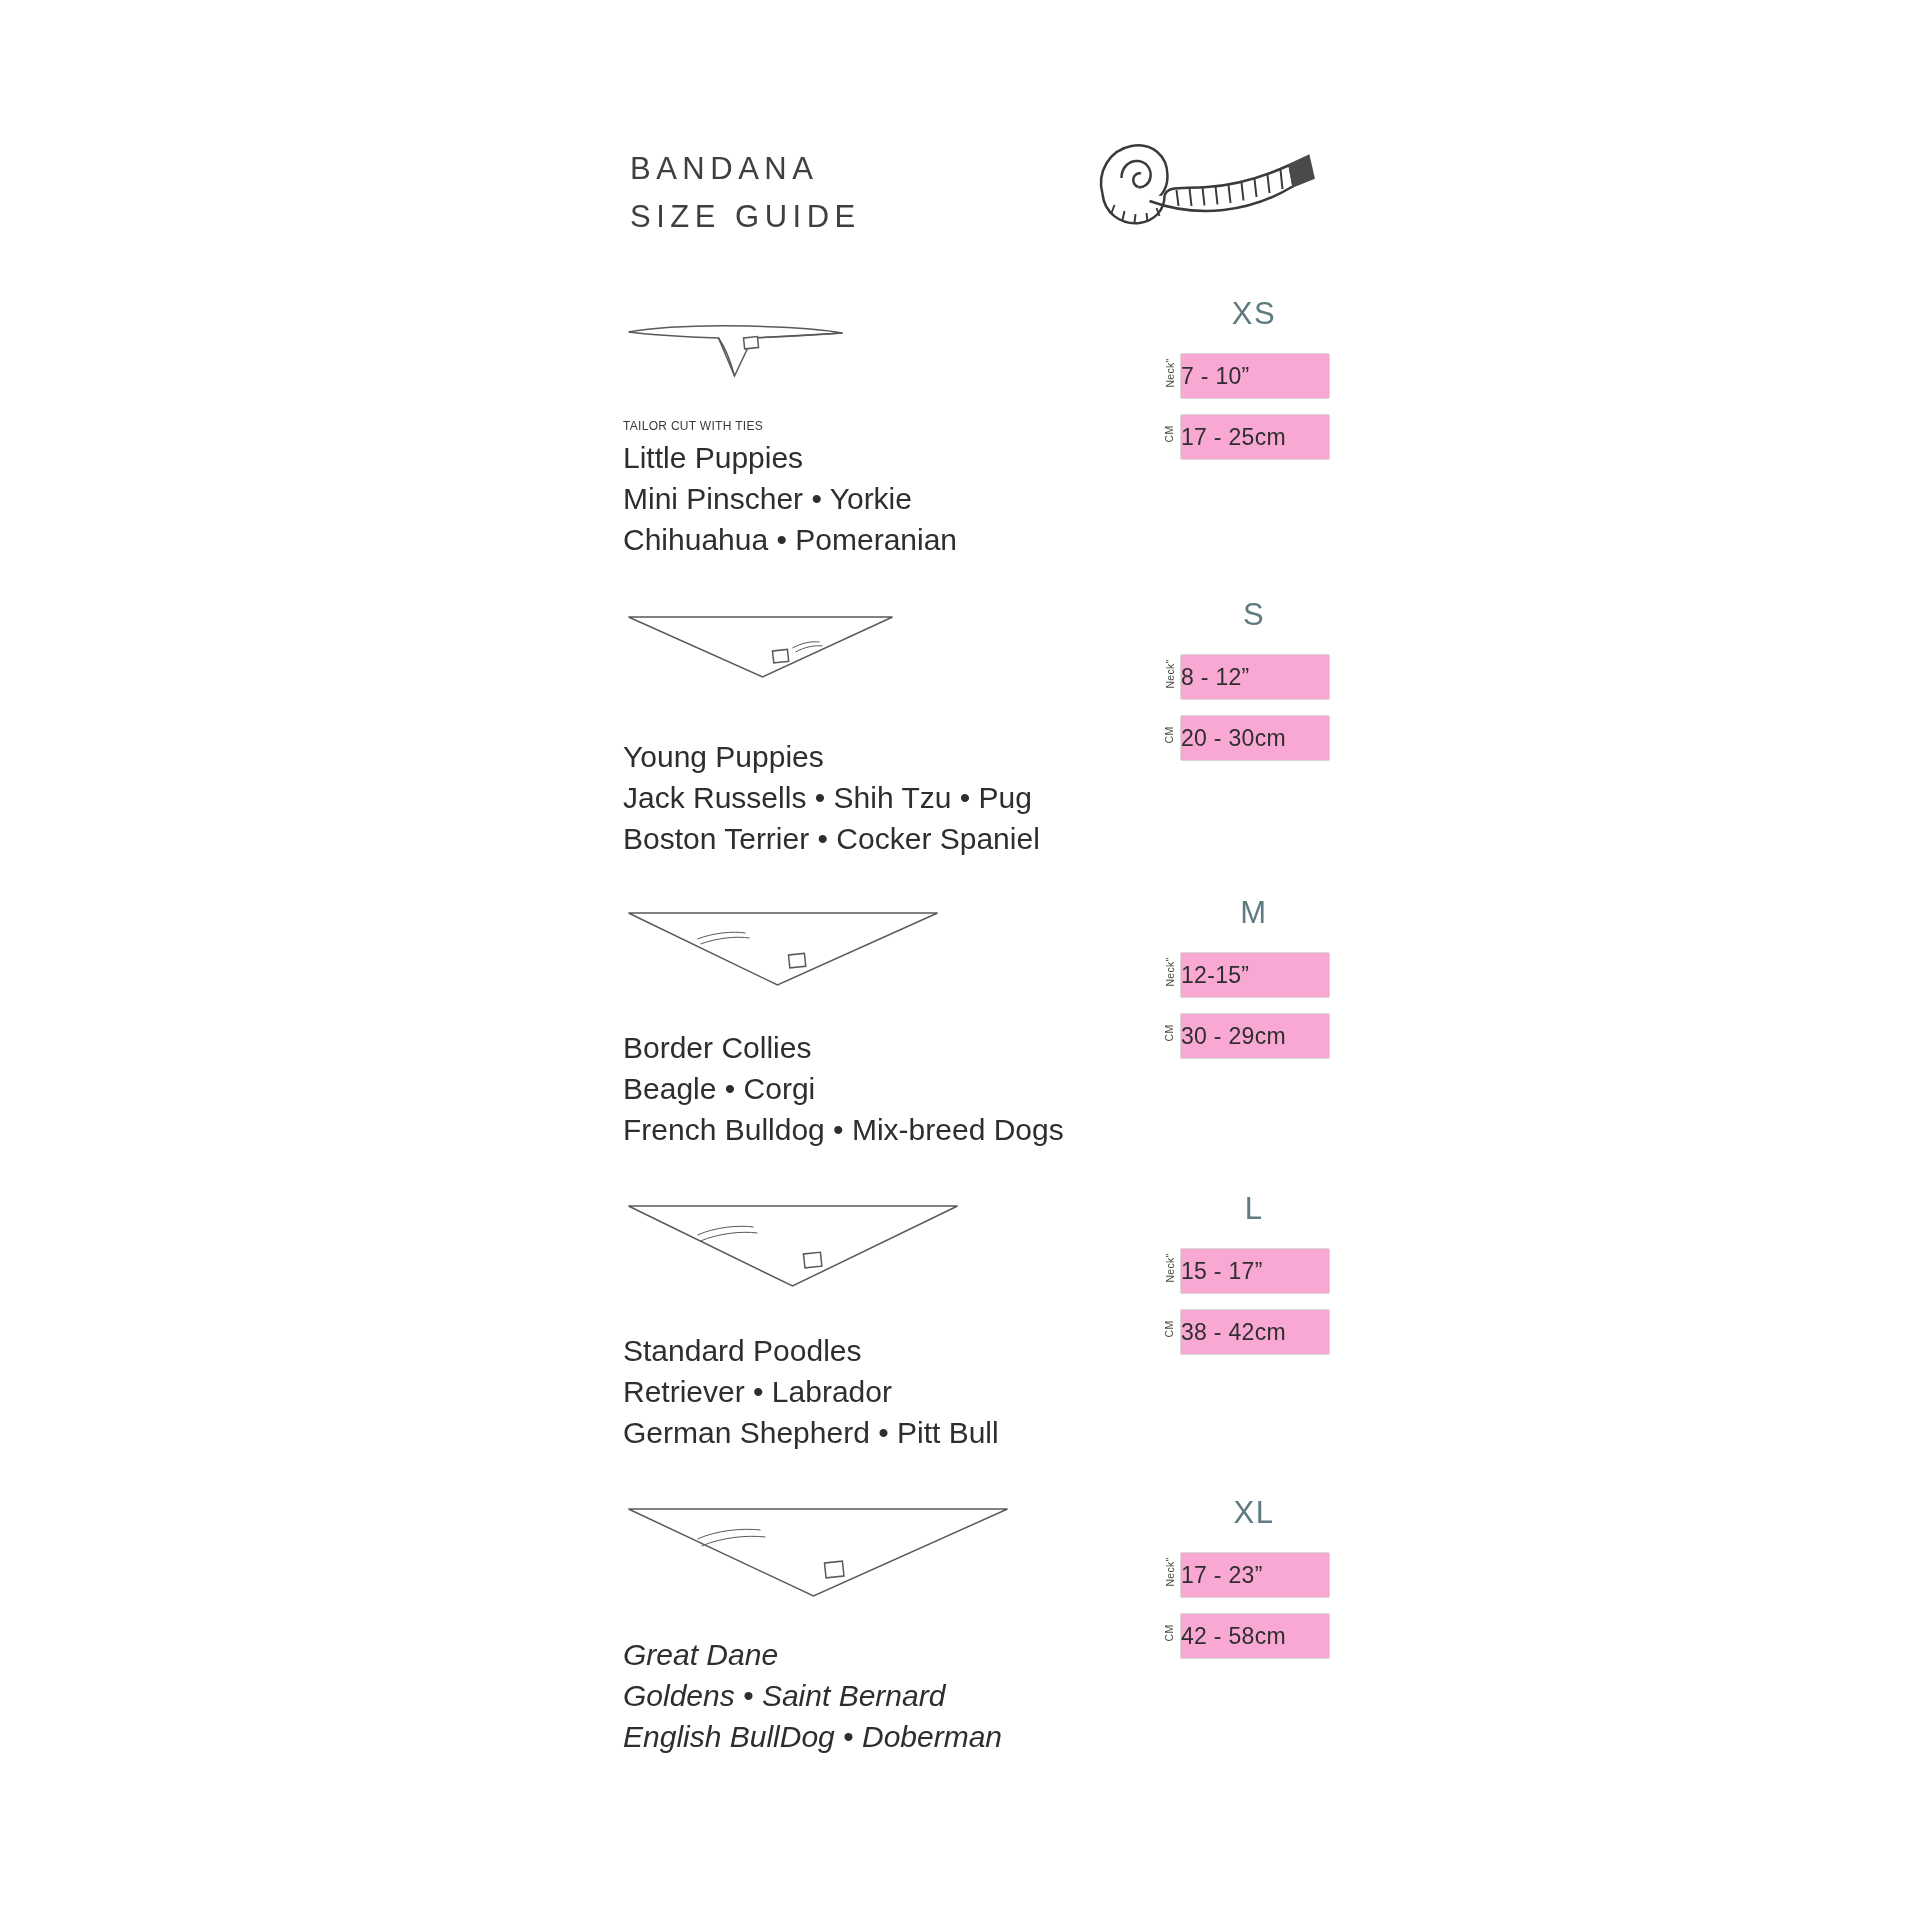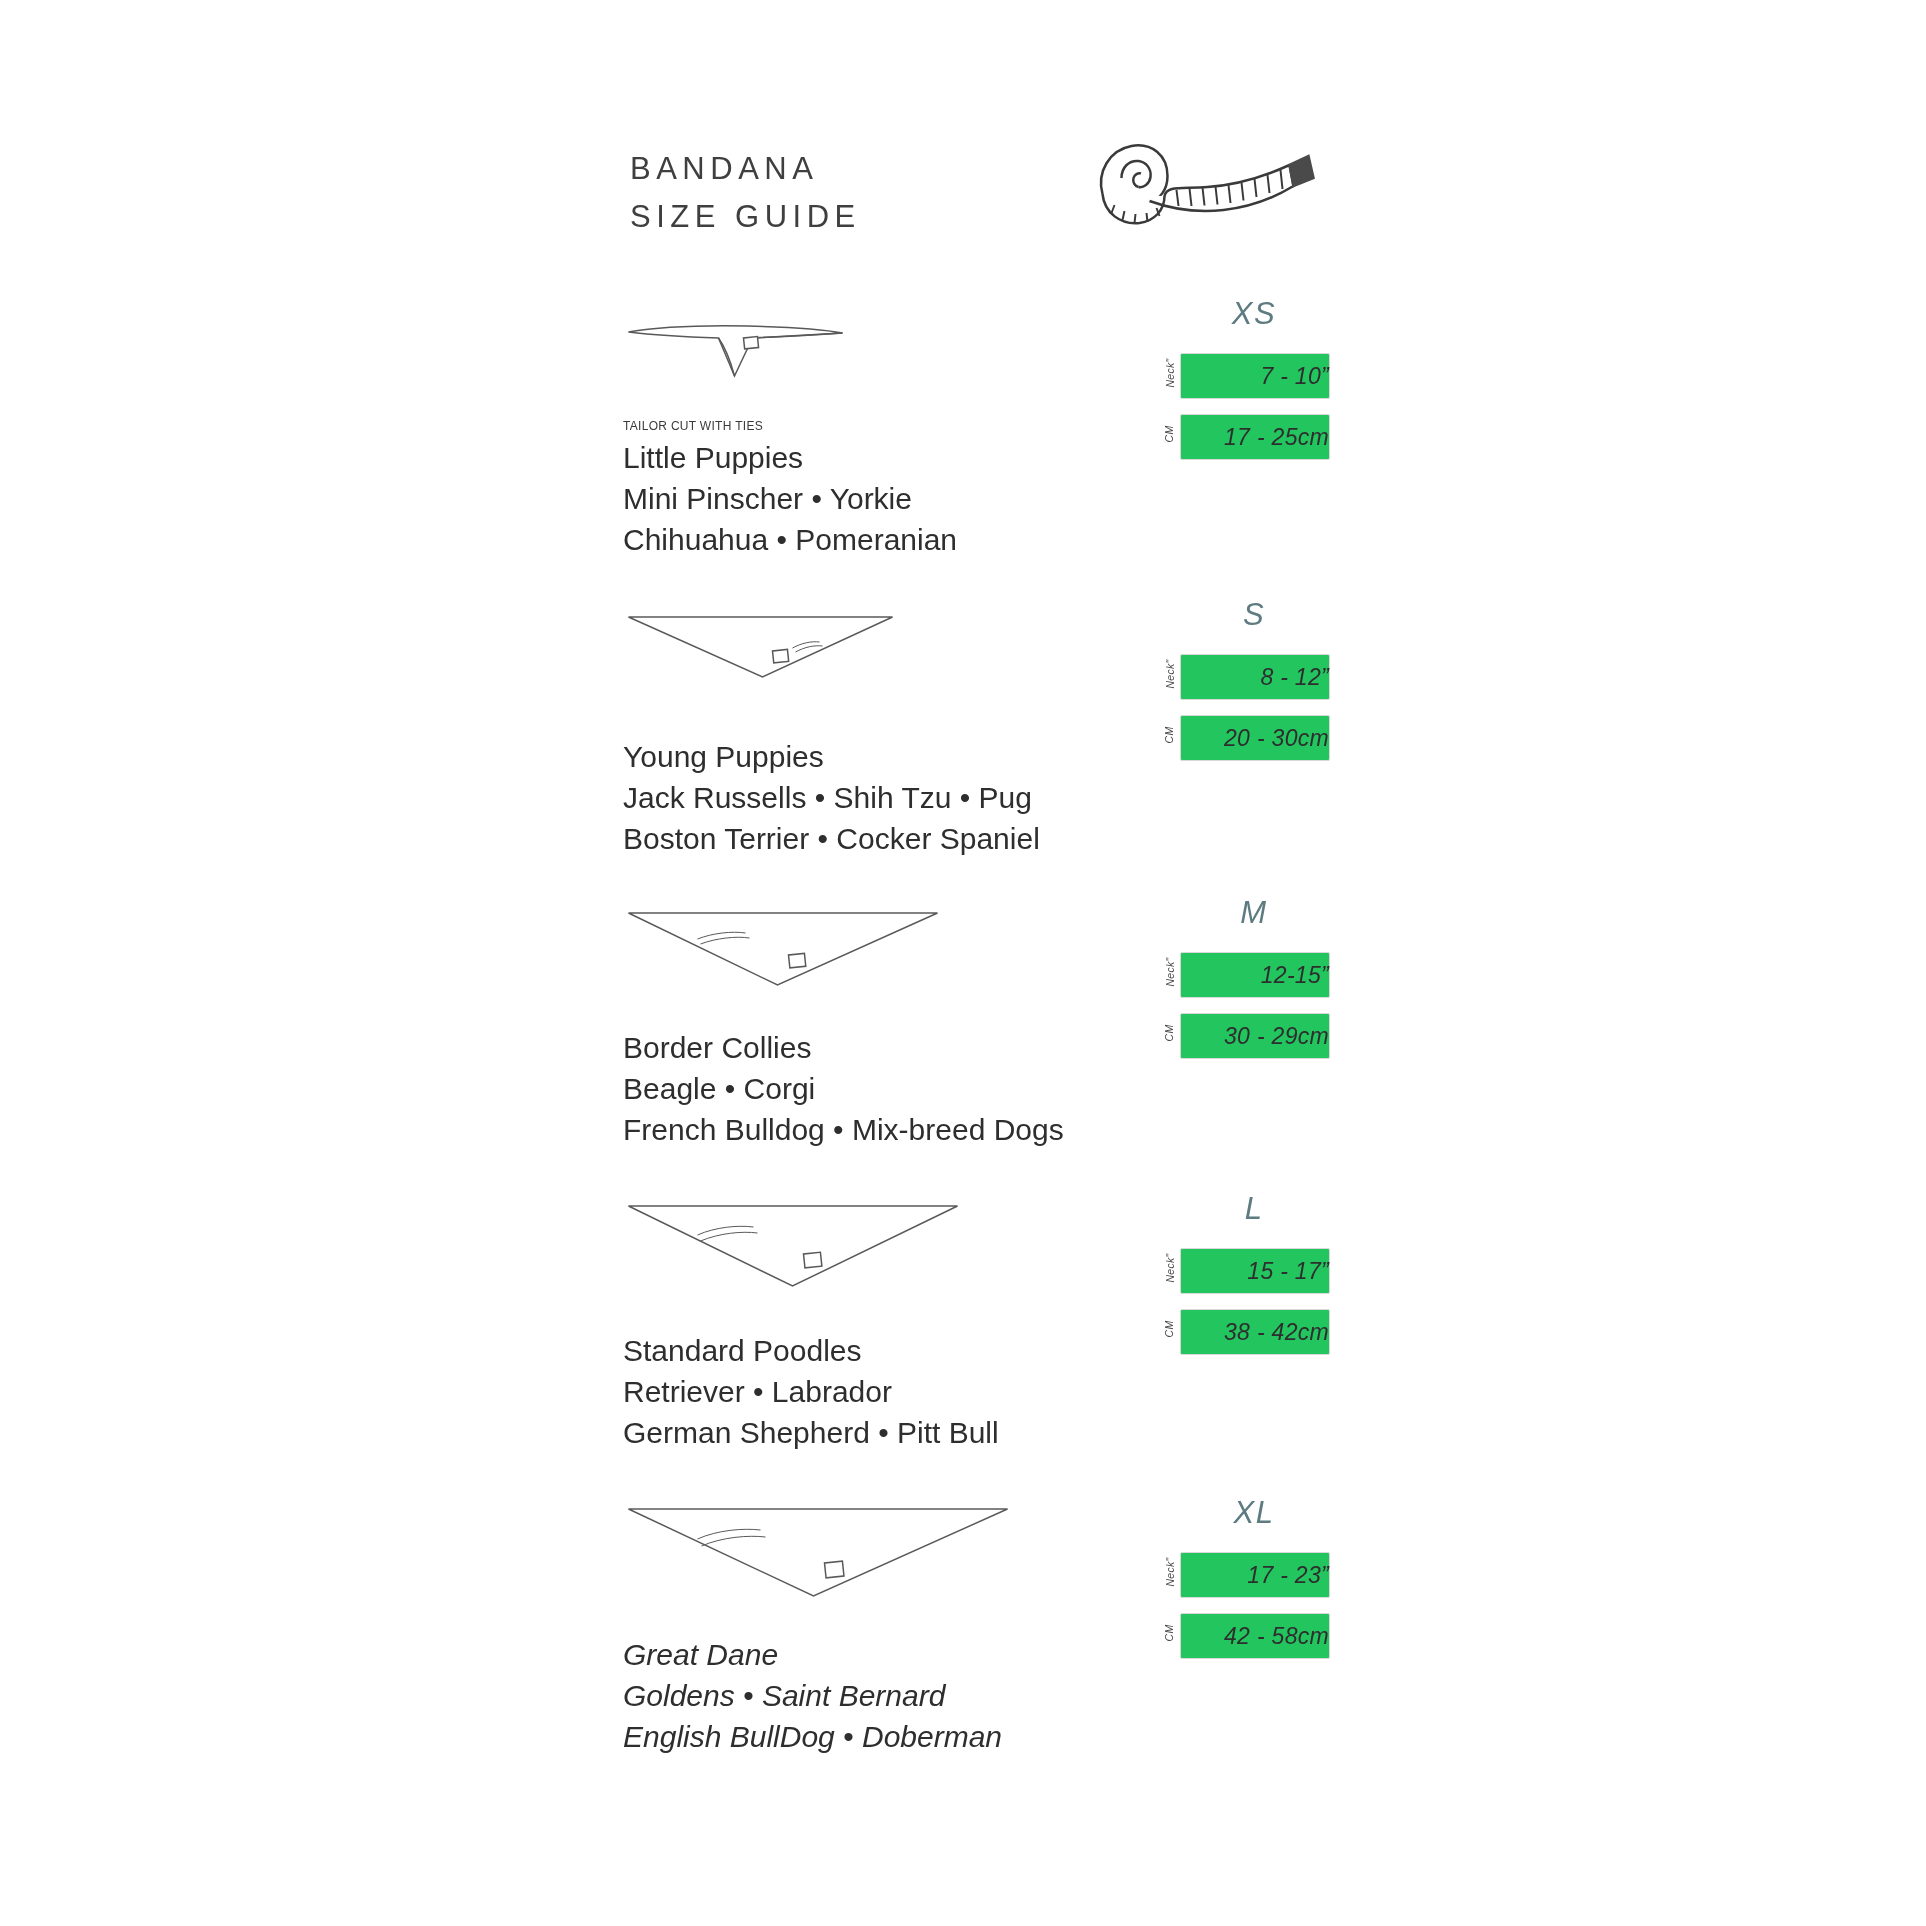--- a/index.html
+++ b/index.html
@@ -96,21 +96,20 @@
     font-weight: 400;
     white-space: nowrap;
   }
 
   
   .size-col {
     position: absolute;
     left: 542px;
     top: -5px;
     width: 171px;
-    font-style: italic;
   }
   .size-letter {
     text-align: center;
     font-size: 31px;
     letter-spacing: 1.5px;
     color: #5d7b80;
     font-weight: 400;
     width: 120px;
     margin-left: 35px;
   }
@@ -134,23 +133,23 @@
     color: #4a4a4a;
     letter-spacing: 0.3px;
   }
   .meas-box {
     flex: 1;
     border: 1px solid #d8d8d8;
     border-radius: 2px;
     height: 46px;
     display: flex;
     align-items: center;
-    justify-content: flex-end;
+    justify-content: flex-start;
     box-sizing: border-box;
-    background: #22c55e;
+    background: #f9a8d4;
     margin-top: 6px;
   }
   .meas-value {
     font-size: 23px;
     color: #2e2e2e;
     letter-spacing: 0.3px;
     white-space: nowrap;
   }
 
   .meas-row.first { margin-top: 18px; }

